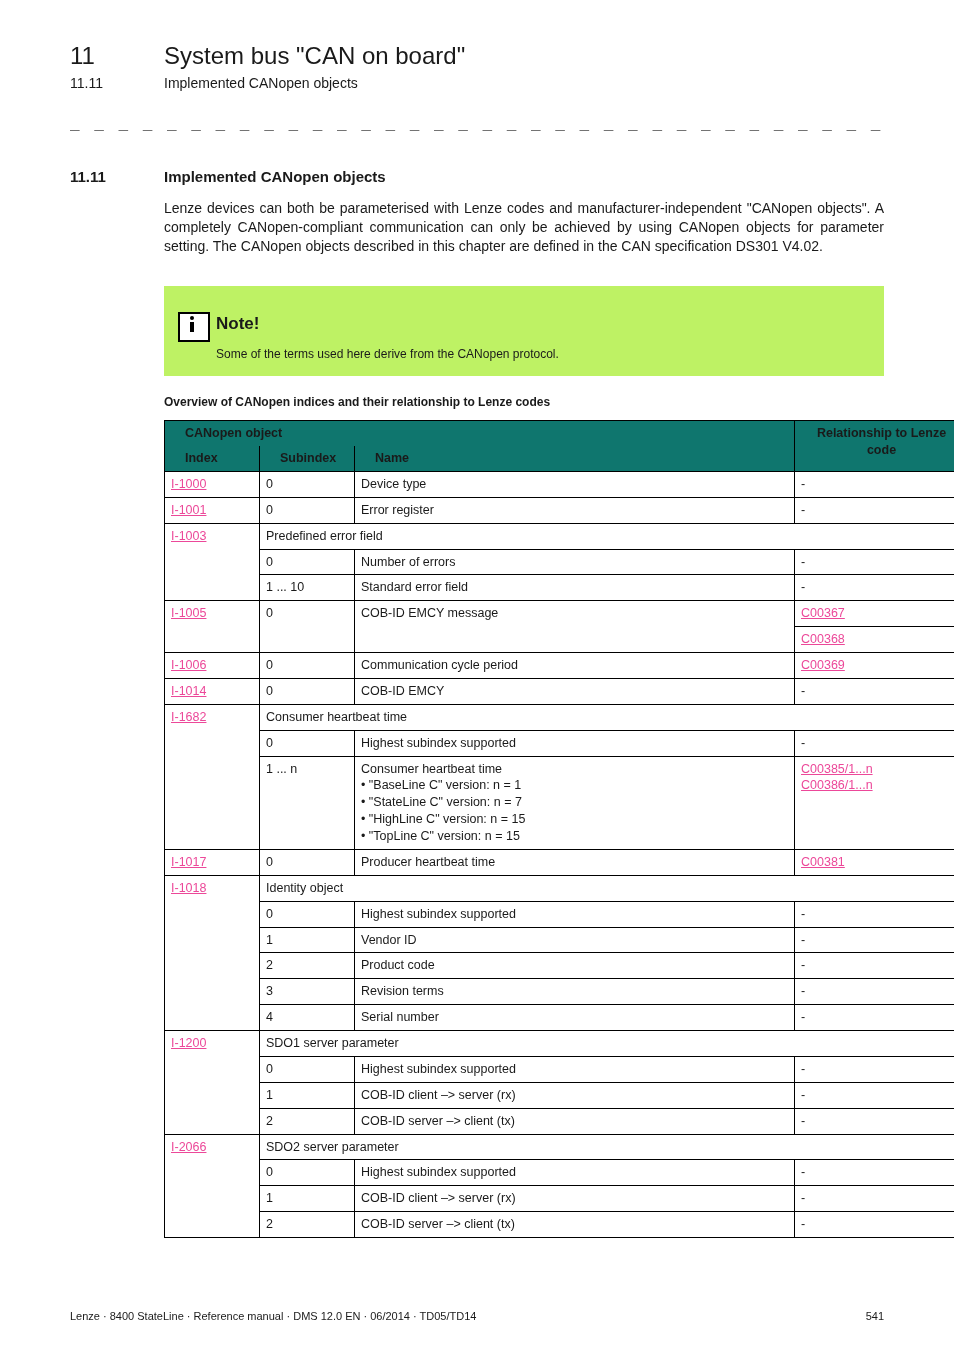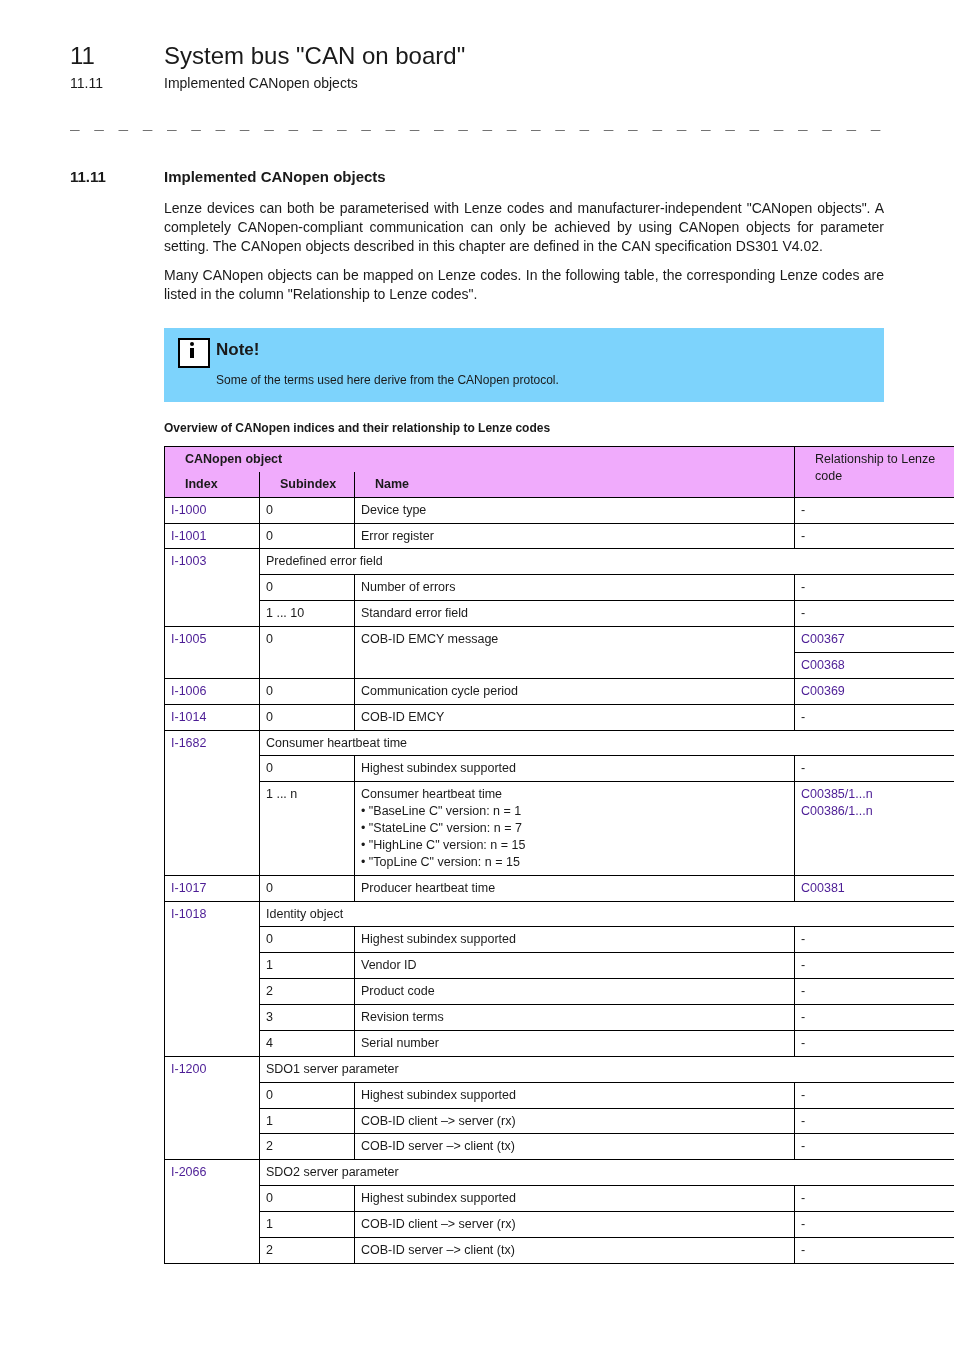--- a/index.html
+++ b/index.html
@@ -68,23 +68,23 @@
   .body-block {
     margin-left: 94px;
     margin-top: 12px;
     font-size: 14px;
     text-align: justify;
   }
   .body-block p { margin: 0 0 10px 0; }
   .u { }
   .note-box {
     margin-left: 94px;
-    margin-top: 24px;
-    background: #7dd3fc;
-    padding: 10px 14px 14px 14px;
+    margin-top: 30px;
+    background: #bef264;
+    padding: 26px 14px 14px 14px;
   }
   .note-head {
     display: flex;
     align-items: center;
     gap: 10px;
     font-weight: 700;
     font-size: 17px;
   }
   .note-icon {
     width: 28px;
@@ -124,28 +124,29 @@
     table-layout: fixed;
   }
   table.obj th, table.obj td {
     border: 1px solid #000;
     padding: 4px 6px;
     vertical-align: top;
     text-align: left;
     word-wrap: break-word;
   }
   table.obj thead th {
-    background: #f0abfc;
+    background: #0f766e;
     font-weight: 700;
     padding-left: 20px;
   }
   table.obj .rel-head {
-    font-weight: 400;
-  }
-  .link { color: #4c1d95; }
+    font-weight: 700;
+    text-align: center;
+  }
+  .link { color: #ec4899; text-decoration: underline; }
   .noborder-top { border-top: none !important; }
   .noborder-bottom { border-bottom: none !important; }
   .footer {
     position: absolute;
     bottom: 26px;
     left: 70px;
     right: 70px;
     display: flex;
     justify-content: space-between;
     font-size: 11px;
@@ -176,21 +177,20 @@
 
   <div class="section-head">
     <div class="num">11.11</div>
     <div>Implemented CANopen objects</div>
   </div>
 
   <div class="body-block">
     <p>
       <span>Lenze devices can both be parameterised with Lenze codes and manufacturer-independent "CANopen objects". A completely </span><span class="u">CANopen-compliant</span><span> communication can only be achieved by using CANopen objects for parameter setting. The CANopen objects described in this chapter are defined in the CAN specification DS301 V4.02.</span>
     </p>
-    <p>Many CANopen objects can be mapped on Lenze codes. In the following table, the corresponding Lenze codes are listed in the column "Relationship to Lenze codes".</p>
   </div>
 
   <div class="note-box">
     <div class="note-head">
       <span class="note-icon-wrap">
         <span class="note-icon" style="position:absolute;inset:0;"></span>
         <span class="d"></span>
           <span class="bar"></span>
       </span>
       <span>Note!</span>
@@ -371,13 +371,17 @@
           <td>-</td>
         </tr>
       <tr>
           <td>2</td>
           <td>COB-ID server –&gt; client (tx)</td>
           <td>-</td>
         </tr>
     </tbody>
   </table>
 
+  <div class="footer">
+    <span>Lenze · 8400 StateLine · Reference manual · DMS 12.0 EN · 06/2014 · TD05/TD14</span>
+    <span>541</span>
+  </div>
 </div>
 
 </body></html>

